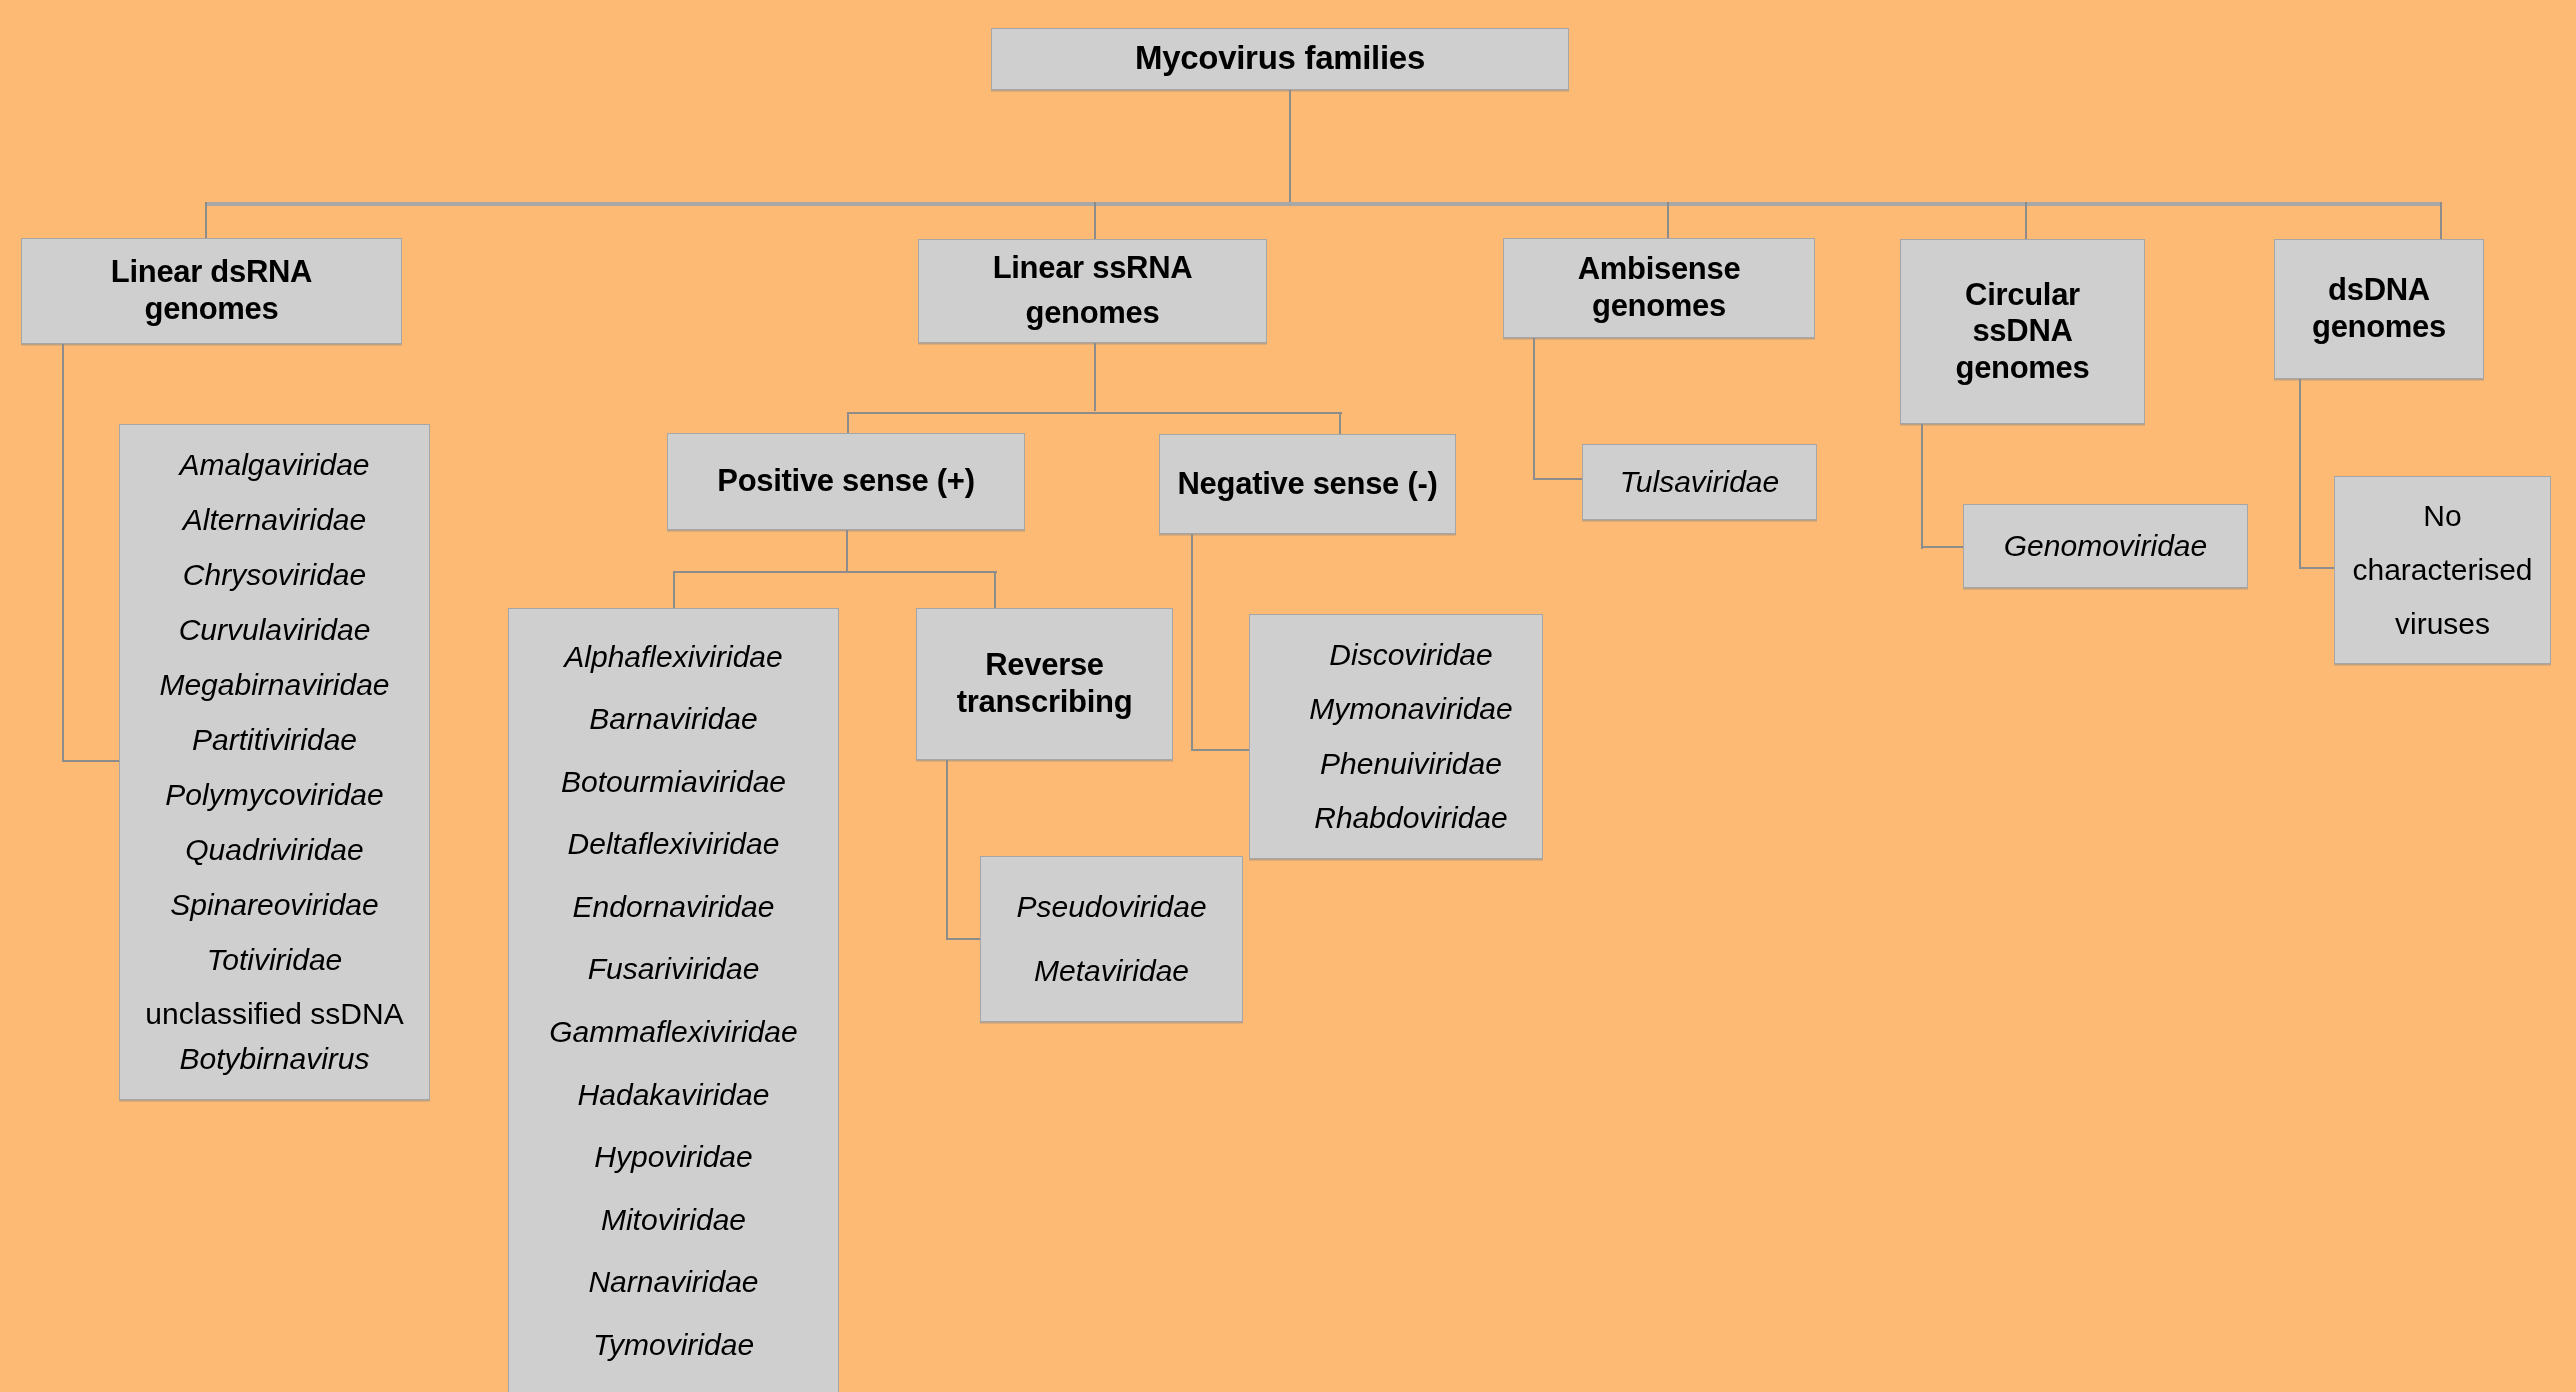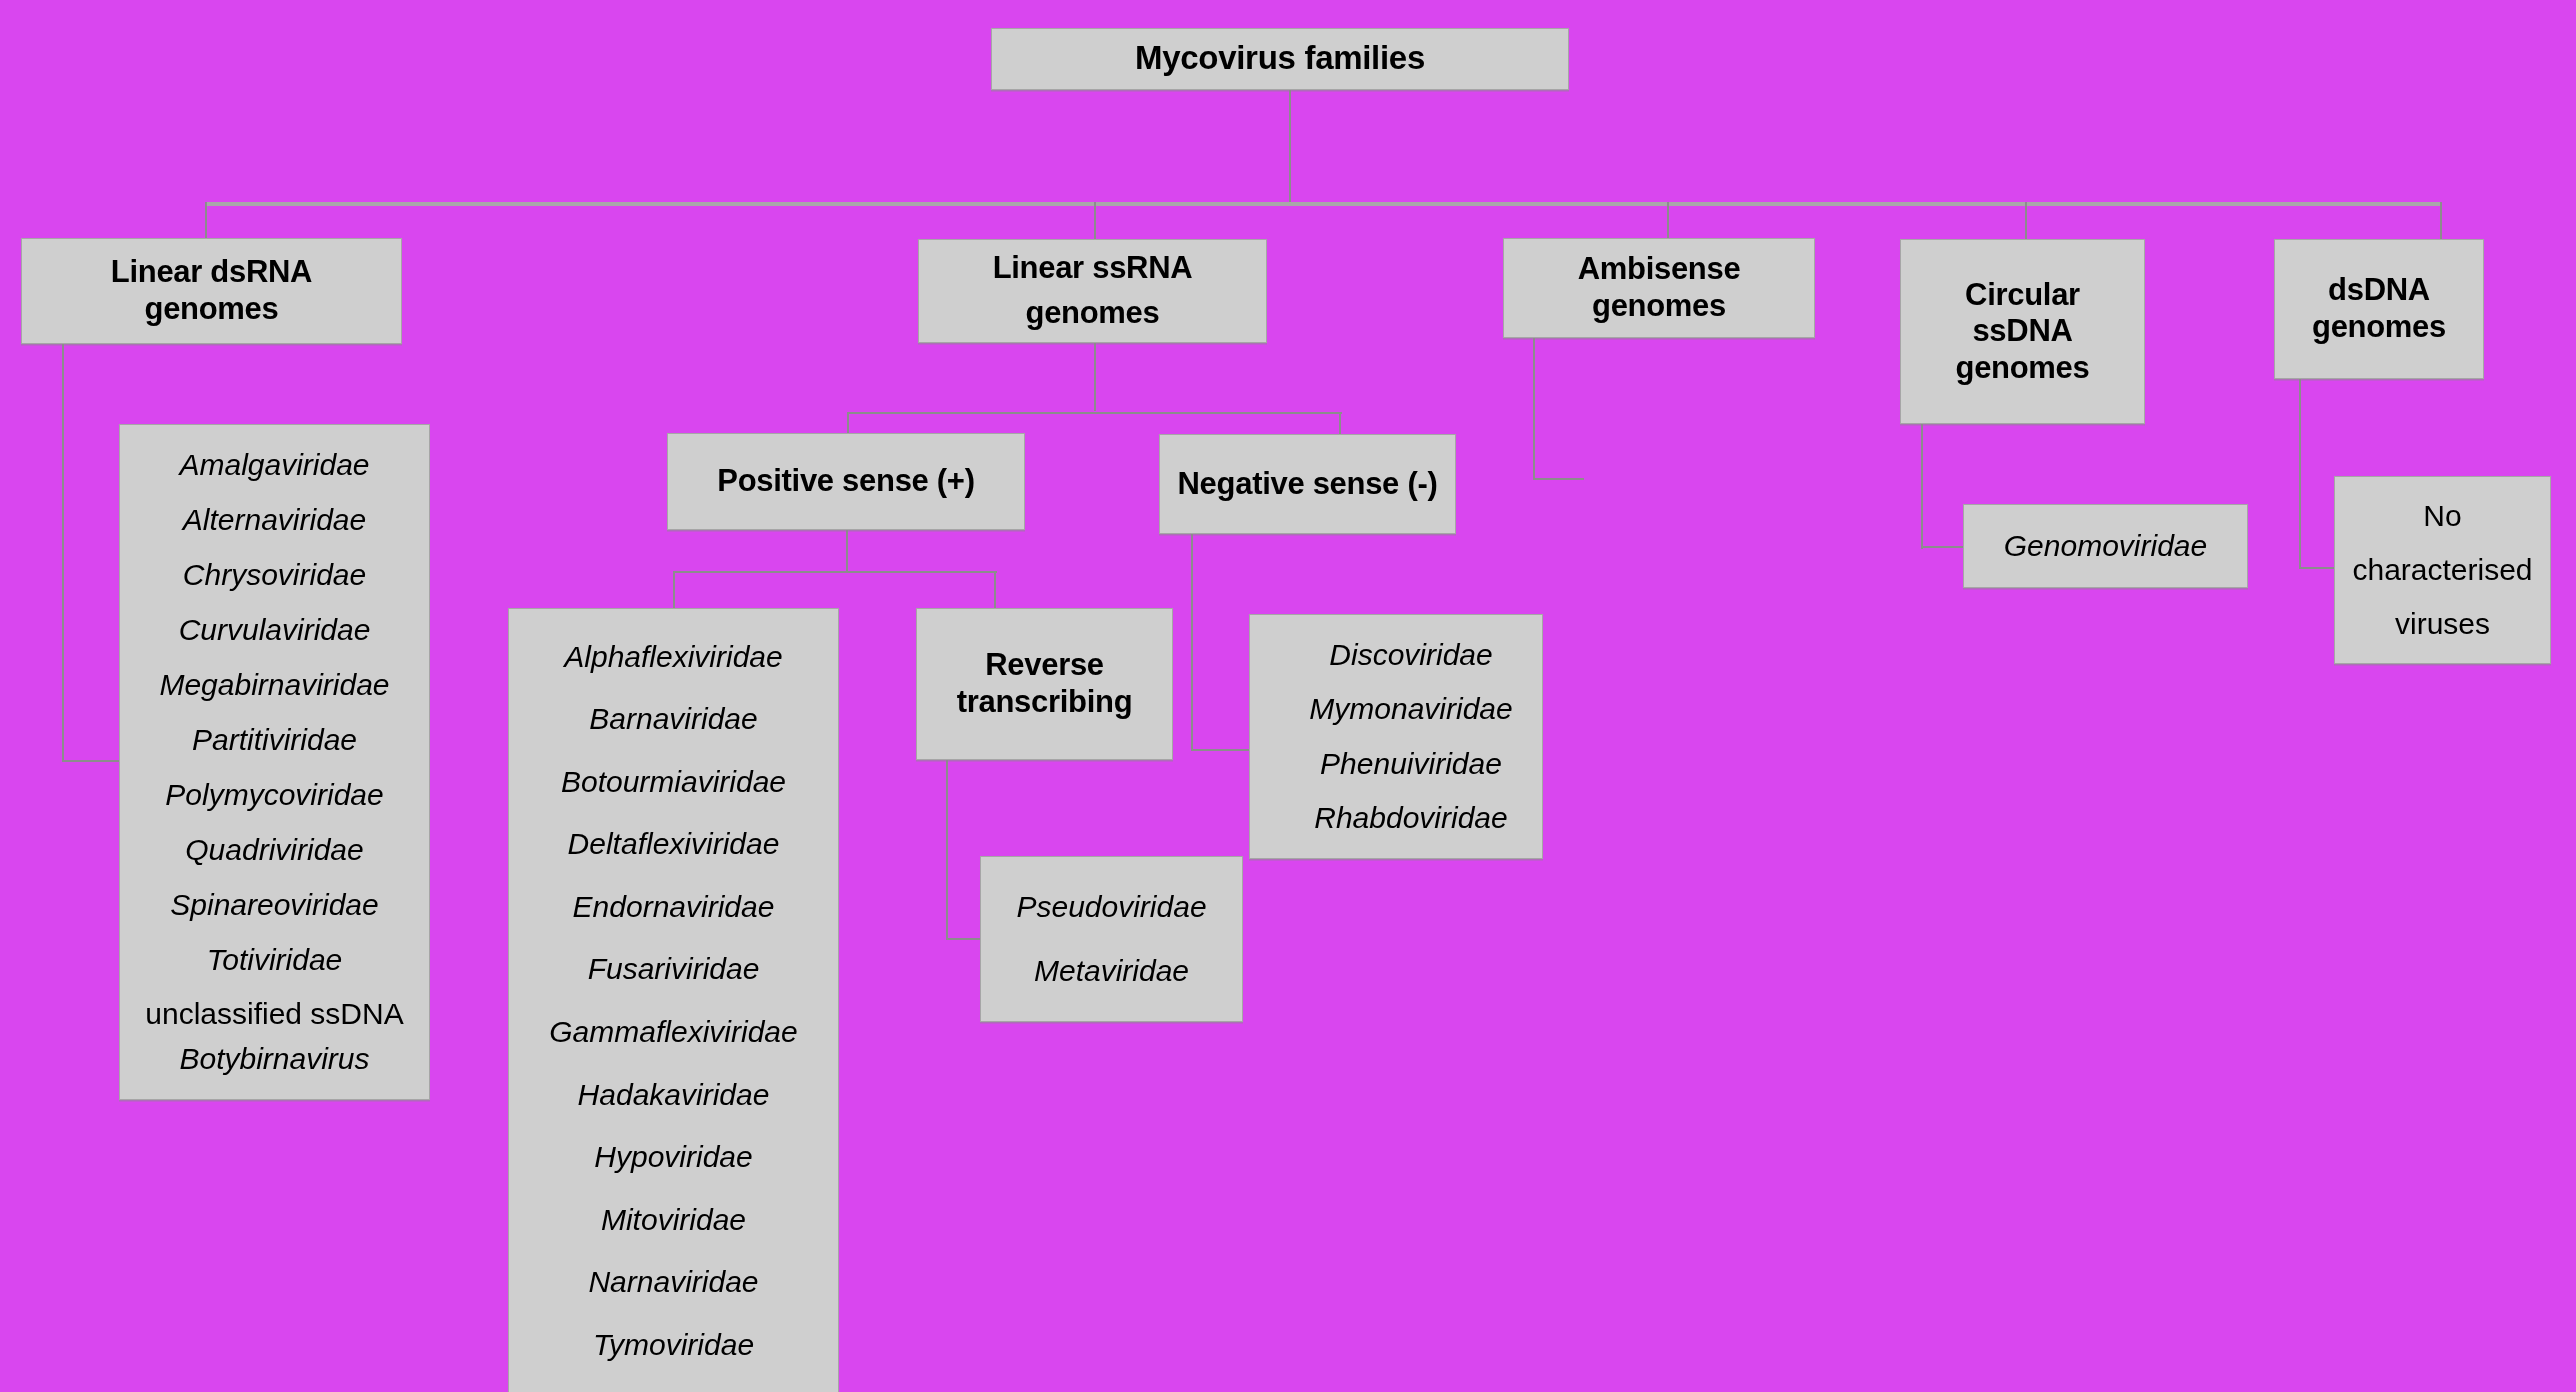--- a/index.html
+++ b/index.html
@@ -7,21 +7,21 @@
     padding: 0;
     background: #ffffff;
   }
   body {
     font-family: "Liberation Sans", "DejaVu Sans", sans-serif;
   }
   #canvas {
     position: relative;
     width: 2576px;
     height: 1392px;
-    background: #d946ef;
+    background: #fdba74;
     overflow: hidden;
   }
   .box {
     position: absolute;
     background: #cfcfcf;
     border: 1.5px solid #a6a6a6;
     box-sizing: border-box;
     display: flex;
     flex-direction: column;
     align-items: center;
@@ -168,20 +168,23 @@
     <span class="row">Mymonaviridae</span>
     <span class="row">Phenuiviridae</span>
     <span class="row">Rhabdoviridae</span>
   </div>
 
   <div class="box header" style="left:1503px; top:238px; width:312px; height:100px; font-size:31px;">
     <span class="title-line">Ambisense</span>
     <span class="title-line">genomes</span>
   </div>
 
+  <div class="box list" style="left:1582px; top:444px; width:235px; height:76px; font-size:30px;">
+    <span class="row">Tulsaviridae</span>
+  </div>
 
   <div class="box header" style="left:1900px; top:239px; width:245px; height:185px; font-size:31px;">
     <span class="title-line">Circular</span>
     <span class="title-line">ssDNA</span>
     <span class="title-line">genomes</span>
   </div>
 
   <div class="box list" style="left:1963px; top:504px; width:285px; height:84px; font-size:30px;">
     <span class="row">Genomoviridae</span>
   </div>

